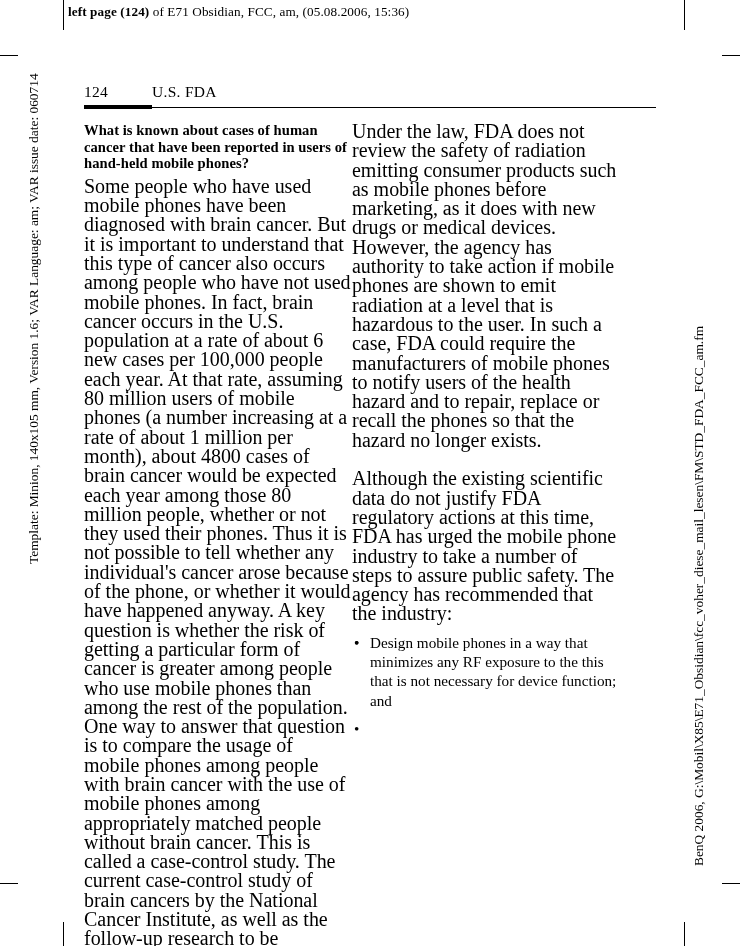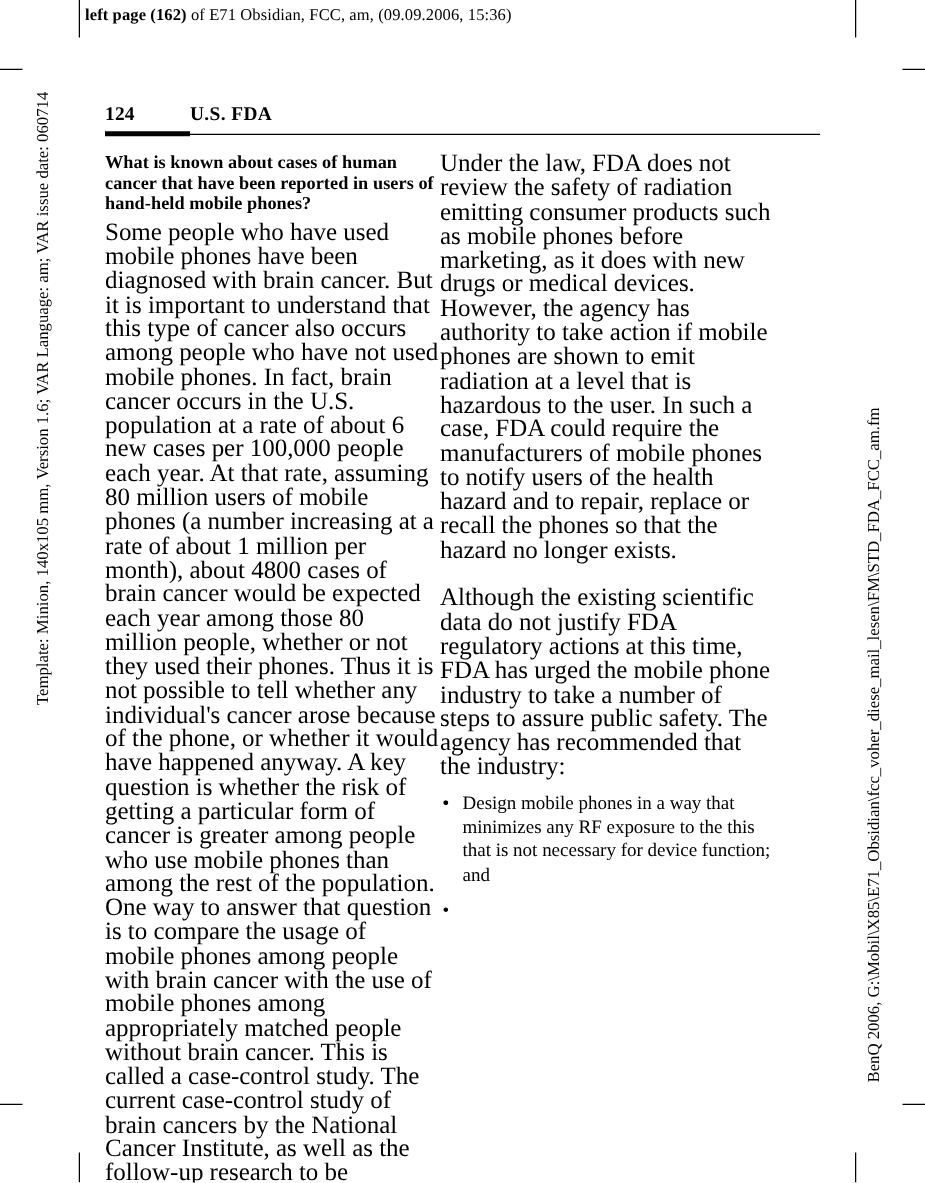--- a/index.html
+++ b/index.html
@@ -67,21 +67,21 @@
   
   .running-head {
     position: absolute;
     left: 84px;
     top: 82px;
     width: 572px;
   }
   .rh-row {
     display: flex;
     align-items: baseline;
-    font-weight: bold;
+    font-weight: normal;
     font-size: 15.5px;
     line-height: 19px;
   }
   .rh-folio { width: 68px; letter-spacing: 0.2px; }
   .rh-title { letter-spacing: 0.3px; }
   .rh-rules {
     position: relative;
     margin-top: 4px;
     height: 4px;
     width: 572px;
@@ -151,21 +151,21 @@
 <div class="crop-mark crop-v" style="left:63px; top:0px; height:30px;"></div>
 <div class="crop-mark crop-v" style="left:684px; top:0px; height:30px;"></div>
 <div class="crop-mark crop-v" style="left:63px; top:922px; height:24px;"></div>
 <div class="crop-mark crop-v" style="left:684px; top:922px; height:24px;"></div>
 <div class="crop-mark crop-h" style="left:0px; top:55px; width:18px;"></div>
 <div class="crop-mark crop-h" style="left:722px; top:55px; width:18px;"></div>
 <div class="crop-mark crop-h" style="left:0px; top:883px; width:18px;"></div>
 <div class="crop-mark crop-h" style="left:722px; top:883px; width:18px;"></div>
 
 <div class="slug-top">
-  <span>left page (162)</span><span class="slug-rest"> of E71 Obsidian, FCC, am, (09.09.2006, 15:36)</span>
+  <span>left page (124)</span><span class="slug-rest"> of E71 Obsidian, FCC, am, (05.08.2006, 15:36)</span>
 </div>
 
 <div class="slug-left">Template: Minion, 140x105 mm, Version 1.6; VAR Language: am; VAR issue date: 060714</div>
 
 <div class="slug-right">BenQ 2006, G:\Mobil\X85\E71_Obsidian\fcc_voher_diese_mail_lesen\FM\STD_FDA_FCC_am.fm</div>
 
 <div class="running-head">
   <div class="rh-row">
     <div class="rh-folio">124</div>
     <div class="rh-title">U.S. FDA</div>

